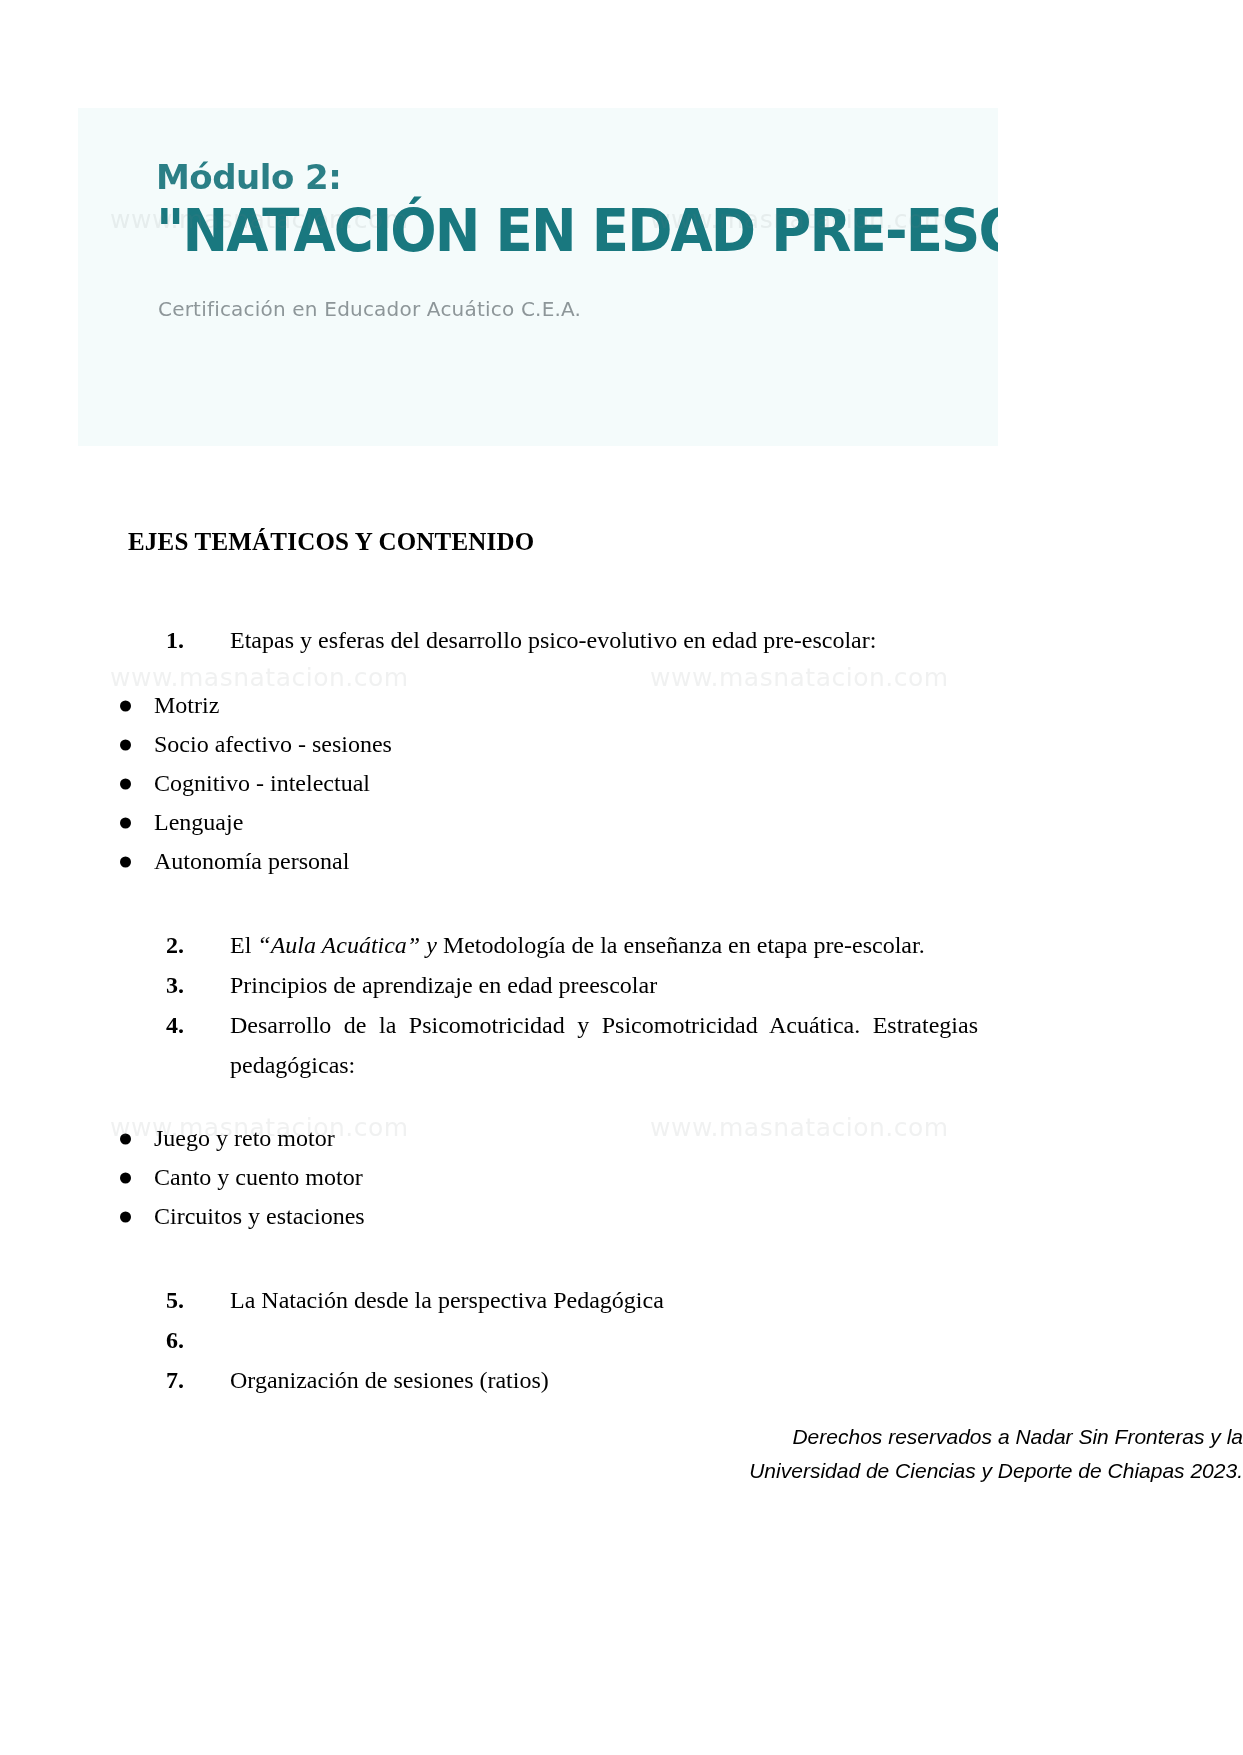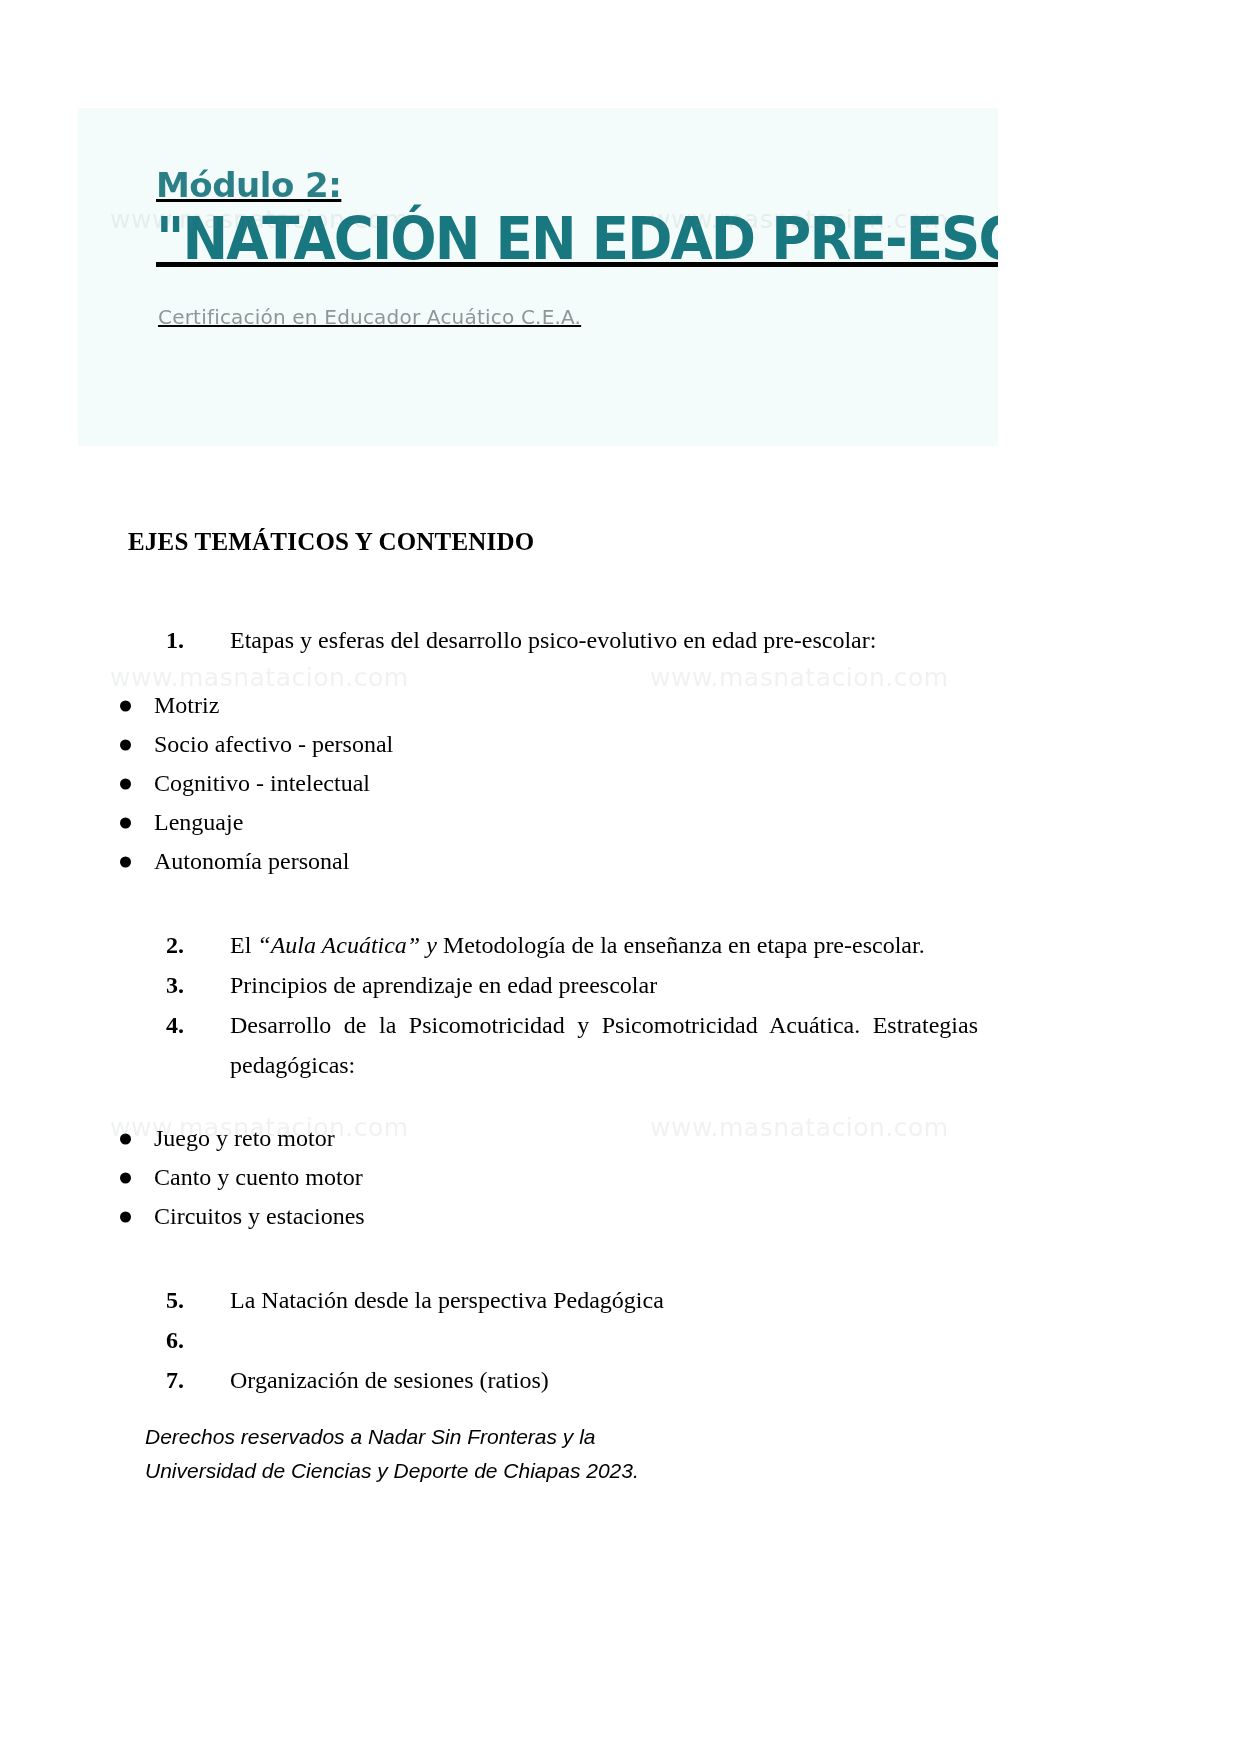--- a/index.html
+++ b/index.html
@@ -49,23 +49,22 @@
     top: 108px;
     width: 920px;
     height: 338px;
     background: #f4fbfb;
     z-index: 1;
     overflow: hidden;
   }
   .banner-inner {
     position: absolute;
     left: 78px;
-    top: 60px;
+    top: 52px;
     width: 800px;
-    text-decoration: underline;
   }
   .banner-modulo {
     font-family: "DejaVu Sans", sans-serif;
     font-weight: bold;
     font-size: 34px;
     color: #2b7f86;
     letter-spacing: -0.5px;
     line-height: 1.05;
     margin: 0 0 6px 0;
   }
@@ -166,21 +165,21 @@
     background: #000;
     display: inline-block;
   }
 
   
   .footer {
     position: absolute;
     left: 0;
     top: 1420px;
     width: 1243px;
-    text-align: left;
+    text-align: right;
     padding-left: 145px;
     box-sizing: border-box;
     font-family: "Liberation Sans", "DejaVu Sans", sans-serif;
     font-style: italic;
     font-size: 21px;
     line-height: 34px;
     color: #000;
     z-index: 2;
   }
 </style>
@@ -203,21 +202,21 @@
 
     <div class="list-area">
 
       <div class="num-item">
         <div class="num">1.</div>
         <div class="body">Etapas y esferas del desarrollo psico-evolutivo en edad pre-escolar:</div>
       </div>
       <div class="spacer-26"></div>
       <ul class="bullets">
         <li><span class="dot"></span><span>Motriz</span></li>
-        <li><span class="dot"></span><span>Socio afectivo - personal</span></li>
+        <li><span class="dot"></span><span>Socio afectivo - sesiones</span></li>
         <li><span class="dot"></span><span>Cognitivo - intelectual</span></li>
         <li><span class="dot"></span><span>Lenguaje</span></li>
         <li><span class="dot"></span><span>Autonomía personal</span></li>
       </ul>
 
       <div class="spacer-44"></div>
 
       <div class="num-item justify">
         <div class="num">2.</div>
         <div class="body"><span>El </span><em>“Aula Acuática” y</em><span> Metodología de la enseñanza en etapa pre-escolar.</span></div>

